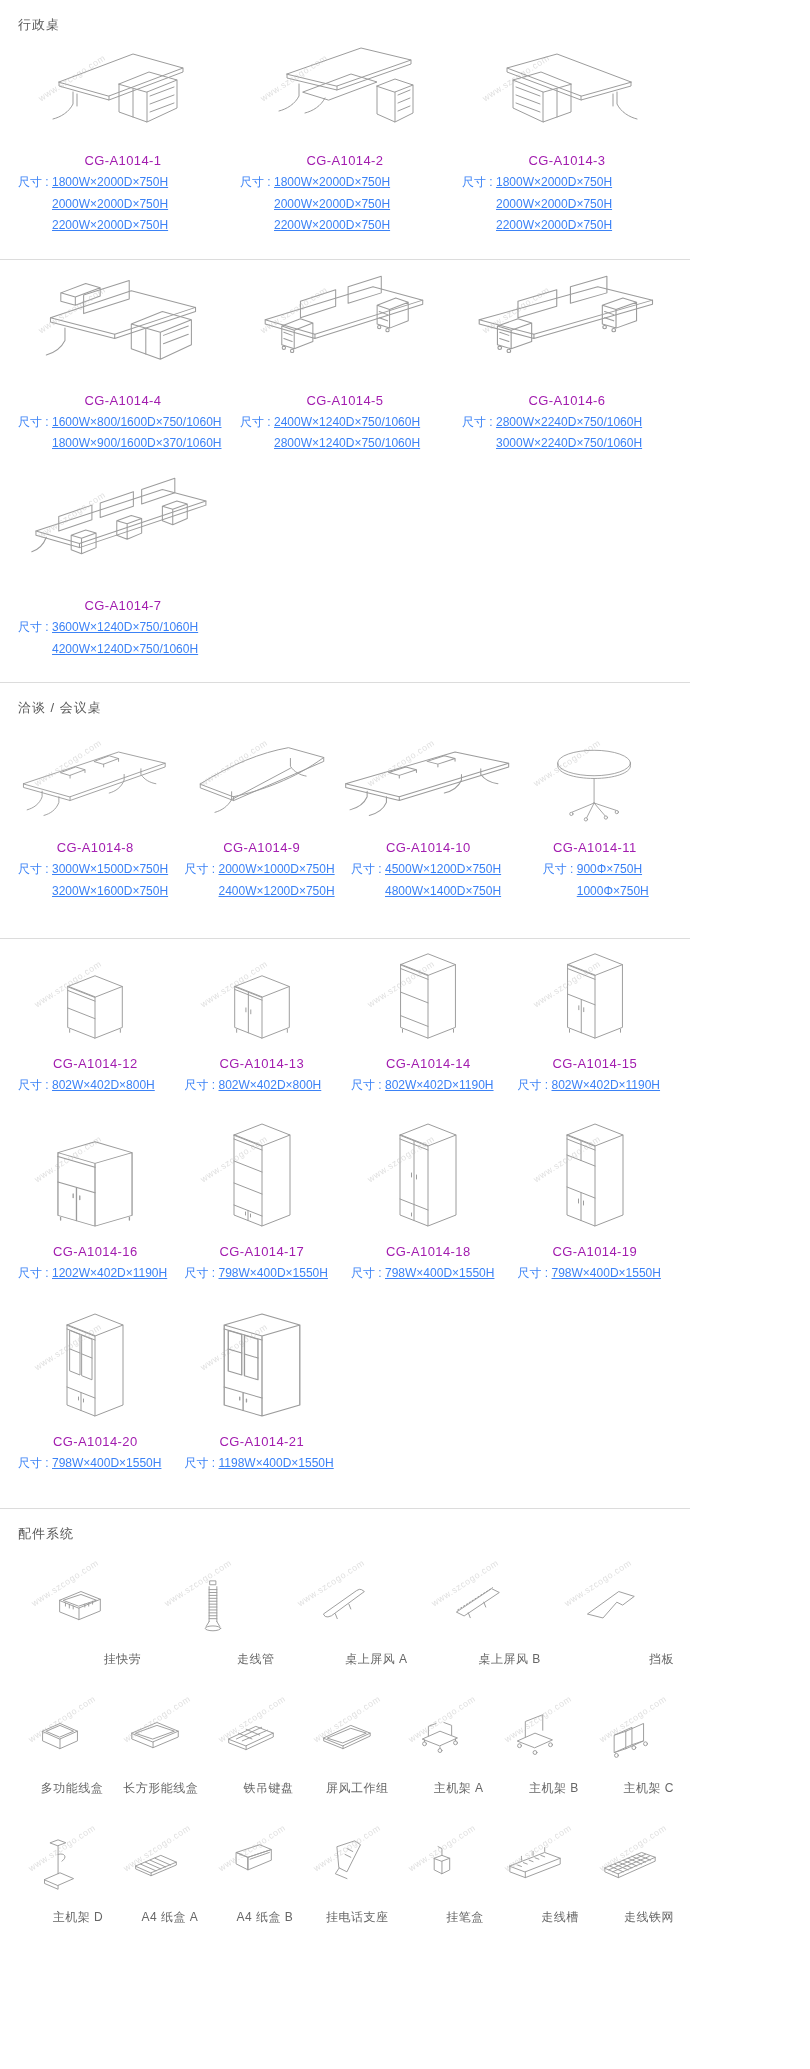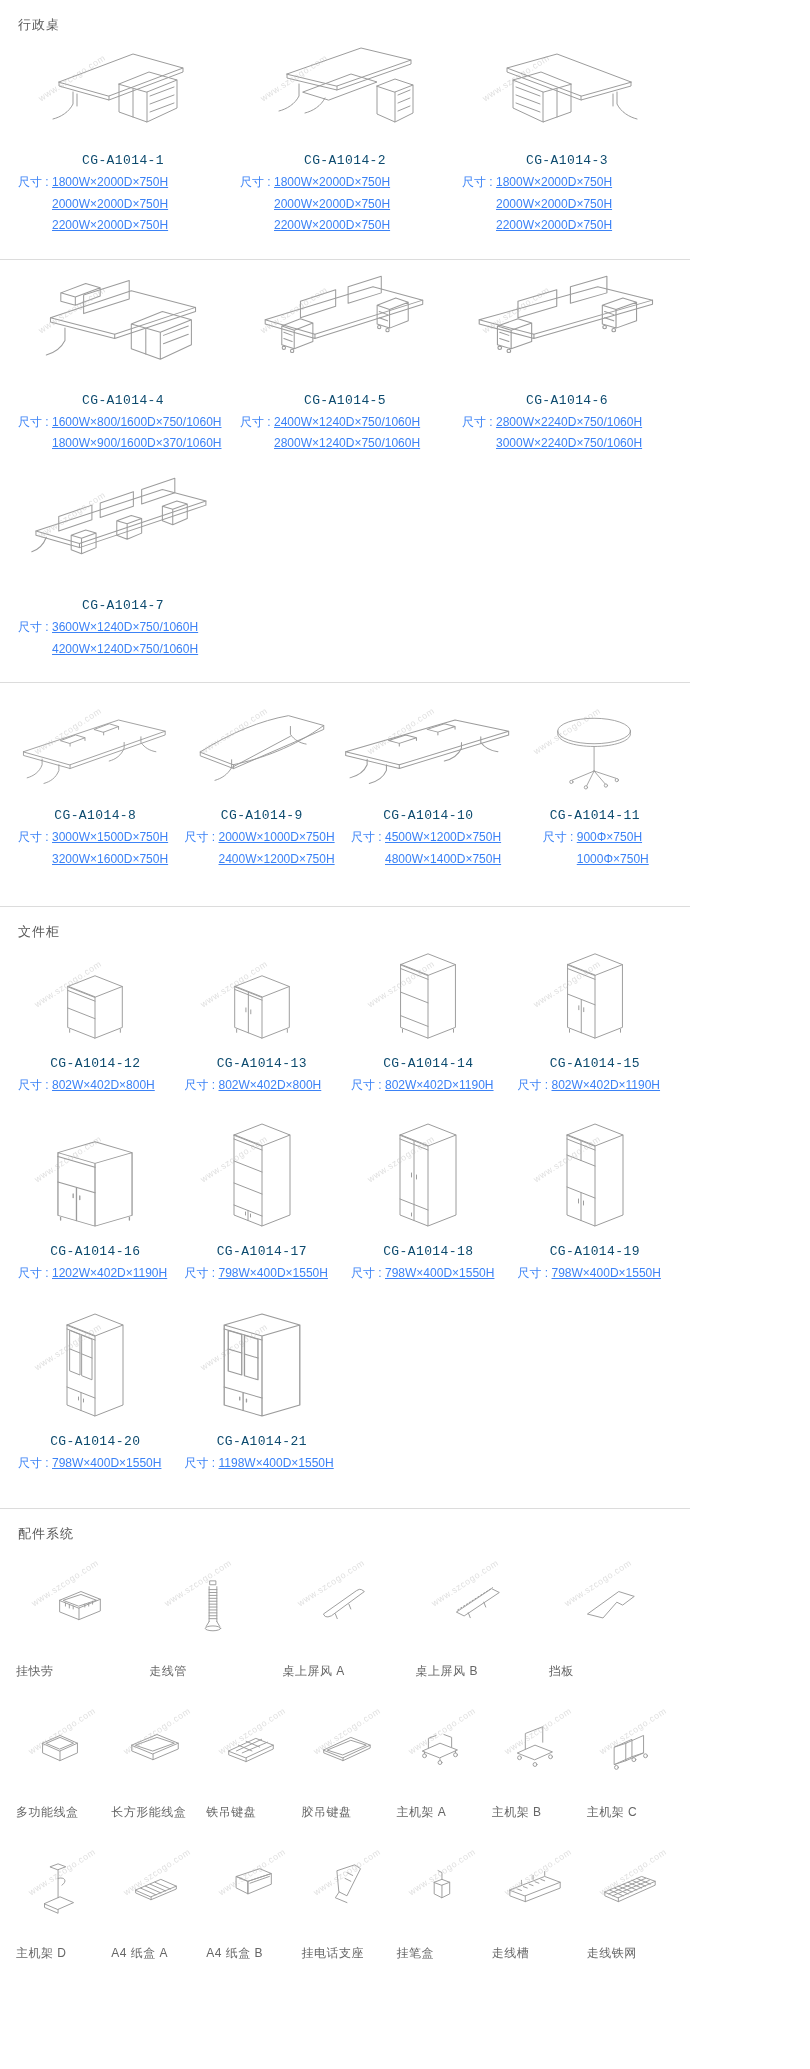--- a/index.html
+++ b/index.html
@@ -28,25 +28,25 @@
   .art-boat{width:150px;height:98px;}
   .art-round{width:100px;height:92px;}
   .art-cab-low{width:80px;height:78px;}
   .art-cab-mid{width:80px;height:100px;}
   .art-cab-tall{width:82px;height:118px;}
   .art-acc{width:62px;height:62px;}
   .art-acc-w{width:72px;height:62px;}
   .sx110{transform:scaleX(1.10);transform-origin:50% 100%;}
   .sx115{transform:scaleX(1.15);transform-origin:50% 100%;}
   .sx135{transform:scaleX(1.35);transform-origin:50% 100%;}
-  .model{font-size:13px;color:#0c4a6e;text-align:center;margin:11px 0 4px 0;letter-spacing:.4px;font-family:Liberation Mono, monospace;}
+  .model{font-size:13px;color:#a21caf;text-align:center;margin:11px 0 4px 0;letter-spacing:.4px;}
   .dims{display:flex;font-size:12px;color:#3b82f6;line-height:1.8;margin-left:2px;}
   .dlabel{white-space:pre;}
   .dlines{white-space:nowrap;text-decoration:underline;}
-  .acc-name{font-size:12px;color:#666;text-align:left;margin-top:24px;letter-spacing:.5px;} .gap16{height:16px;} .gap18{height:18px;}
+  .acc-name{font-size:12px;color:#666;text-align:right;margin-top:12px;letter-spacing:.5px;} .gap16{height:16px;} .gap18{height:18px;}
   .bottom-pad{height:62px;}
 </style>
 </head>
 <body>
 
 <svg width="0" height="0" style="position:absolute" aria-hidden="true">
 <defs>
   <symbol id="sym-desk-l" viewBox="0 0 160 110">
     <path d="M16,50 L90,22 L140,36 L66,64 Z"></path>
     <path d="M16,50 L16,54 L66,68 L66,64 M140,36 L140,40 L66,68"></path>
@@ -409,20 +409,21 @@
         </div>
       </div>
       <div class="cell"></div>
       <div class="cell"></div>
     </div>
   </div>
 
   <div class="divider"></div>
 
   <div class="sec">
+    <h2 class="sec-title">洽谈 / 会议桌</h2>
     <div class="row row4">
       <div class="cell">
         <div class="fig fig-h108">
           <span class="wm">www.szcogo.com</span>
           <svg class="art art-conf">
               <use href="#sym-conf"></use>
             </svg>
         </div>
         <div class="model">CG-A1014-8</div>
         <div class="dims">
@@ -481,21 +482,20 @@
           </div>
         </div>
       </div>
     </div>
     <div style="height:14px"></div>
   </div>
 
   <div class="divider"></div>
 
   <div class="sec">
-    <h2 class="sec-title">文件柜</h2>
     <div class="row row4">
       <div class="cell">
         <div class="fig fig-h100">
           <span class="wm">www.szcogo.com</span>
           <svg class="art art-cab-low">
               <use href="#sym-cab12"></use>
             </svg>
         </div>
         <div class="model">CG-A1014-12</div>
         <div class="dims">
@@ -732,21 +732,21 @@
         </div>
         <div class="acc-name">铁吊键盘</div>
       </div>
       <div class="cell">
         <div class="fig fig-h82">
           <span class="wm">www.szcogo.com</span>
           <svg class="art art-acc">
               <use href="#sym-trayrubber"></use>
             </svg>
         </div>
-        <div class="acc-name">胶吊键盘</div>
+        <div class="acc-name">屏风工作组</div>
       </div>
       <div class="cell">
         <div class="fig fig-h82">
           <span class="wm">www.szcogo.com</span>
           <svg class="art art-acc">
               <use href="#sym-cpuA"></use>
             </svg>
         </div>
         <div class="acc-name">主机架 A</div>
       </div>

